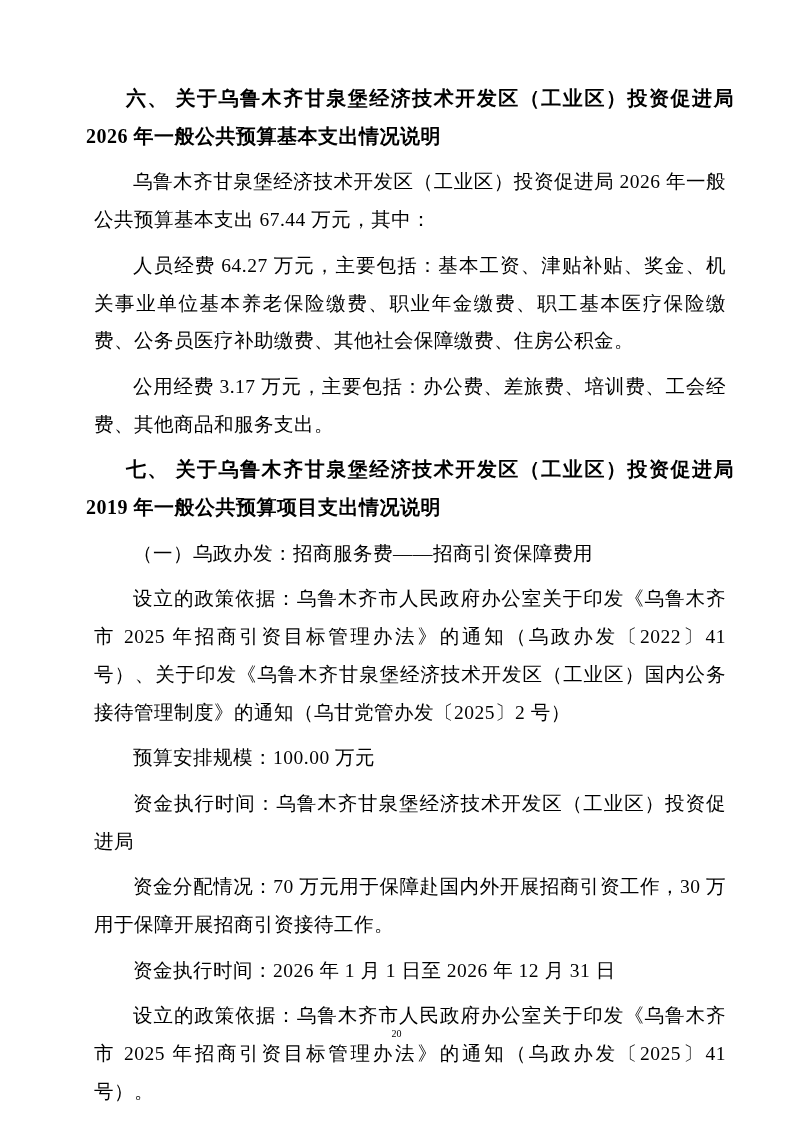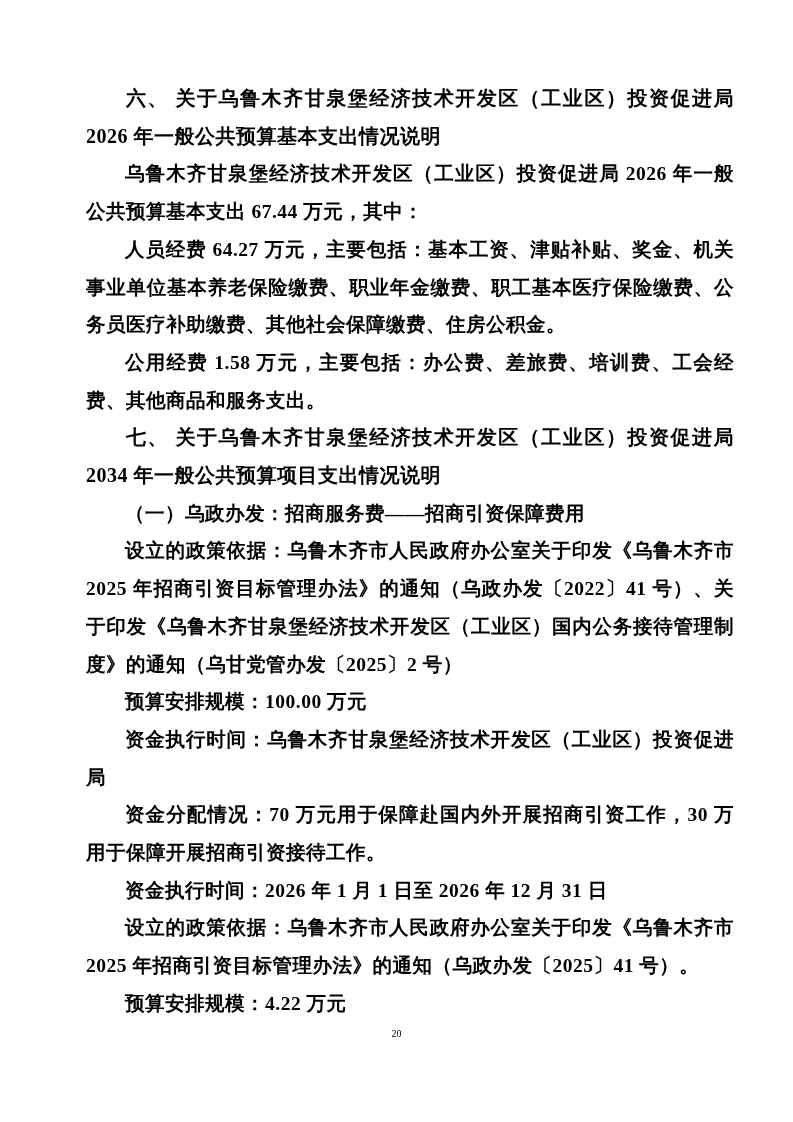--- a/index.html
+++ b/index.html
@@ -25,23 +25,23 @@
   .section-heading {
     margin: 0;
     font-size: 20px;
     font-weight: bold;
     line-height: 37.7px;
     text-indent: 2em;
     text-align: justify;
     letter-spacing: 0.5px;
   }
   .para {
-    margin: 0;
+    margin: 8px;
     font-size: 19.5px;
-    font-weight: bold;
+    font-weight: normal;
     line-height: 37.7px;
     text-indent: 2em;
     text-align: justify;
     letter-spacing: 0.5px;
   }
   .footer {
     position: absolute;
     left: 0;
     top: 1024px;
     width: 100%;
@@ -55,23 +55,23 @@
 
 <div class="page">
   <div class="content">
 
     <h2 class="section-heading">六、 关于乌鲁木齐甘泉堡经济技术开发区（工业区）投资促进局 2026 年一般公共预算基本支出情况说明</h2>
 
     <p class="para">乌鲁木齐甘泉堡经济技术开发区（工业区）投资促进局 2026 年一般公共预算基本支出 67.44 万元，其中：</p>
 
     <p class="para">人员经费 64.27 万元，主要包括：基本工资、津贴补贴、奖金、机关事业单位基本养老保险缴费、职业年金缴费、职工基本医疗保险缴费、公务员医疗补助缴费、其他社会保障缴费、住房公积金。</p>
 
-    <p class="para">公用经费 1.58 万元，主要包括：办公费、差旅费、培训费、工会经费、其他商品和服务支出。</p>
+    <p class="para">公用经费 3.17 万元，主要包括：办公费、差旅费、培训费、工会经费、其他商品和服务支出。</p>
 
-    <h2 class="section-heading">七、 关于乌鲁木齐甘泉堡经济技术开发区（工业区）投资促进局 2034 年一般公共预算项目支出情况说明</h2>
+    <h2 class="section-heading">七、 关于乌鲁木齐甘泉堡经济技术开发区（工业区）投资促进局 2019 年一般公共预算项目支出情况说明</h2>
 
     <p class="para">（一）乌政办发：招商服务费——招商引资保障费用</p>
 
     <p class="para">设立的政策依据：乌鲁木齐市人民政府办公室关于印发《乌鲁木齐市 2025 年招商引资目标管理办法》的通知（乌政办发〔2022〕41 号）、关于印发《乌鲁木齐甘泉堡经济技术开发区（工业区）国内公务接待管理制度》的通知（乌甘党管办发〔2025〕2 号）</p>
 
     <p class="para">预算安排规模：100.00 万元</p>
 
     <p class="para">资金执行时间：乌鲁木齐甘泉堡经济技术开发区（工业区）投资促进局</p>
 
     <p class="para">资金分配情况：70 万元用于保障赴国内外开展招商引资工作，30 万用于保障开展招商引资接待工作。</p>

